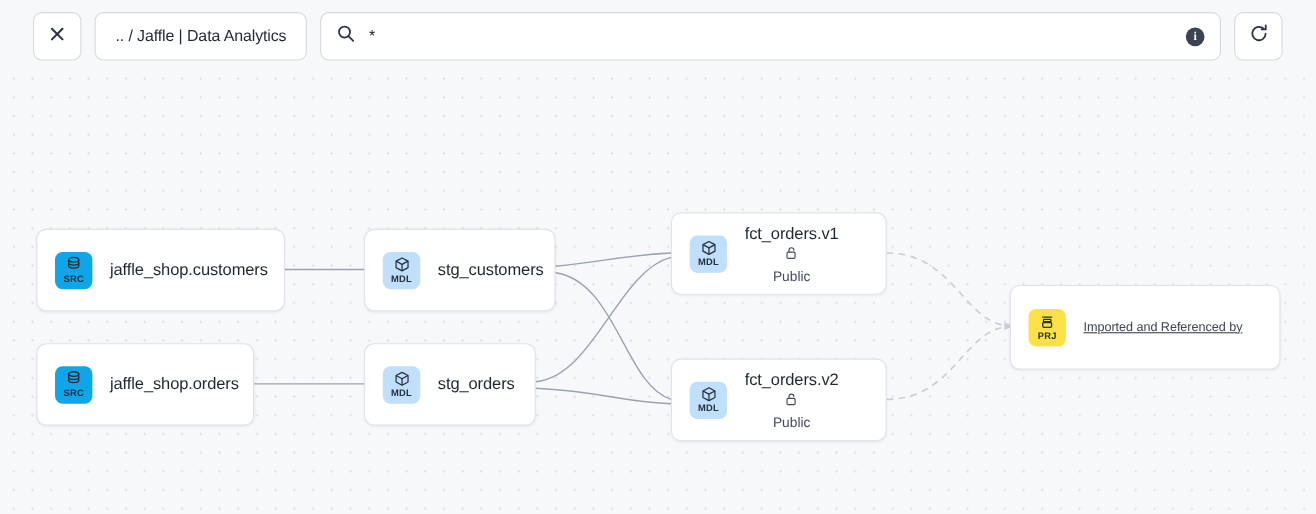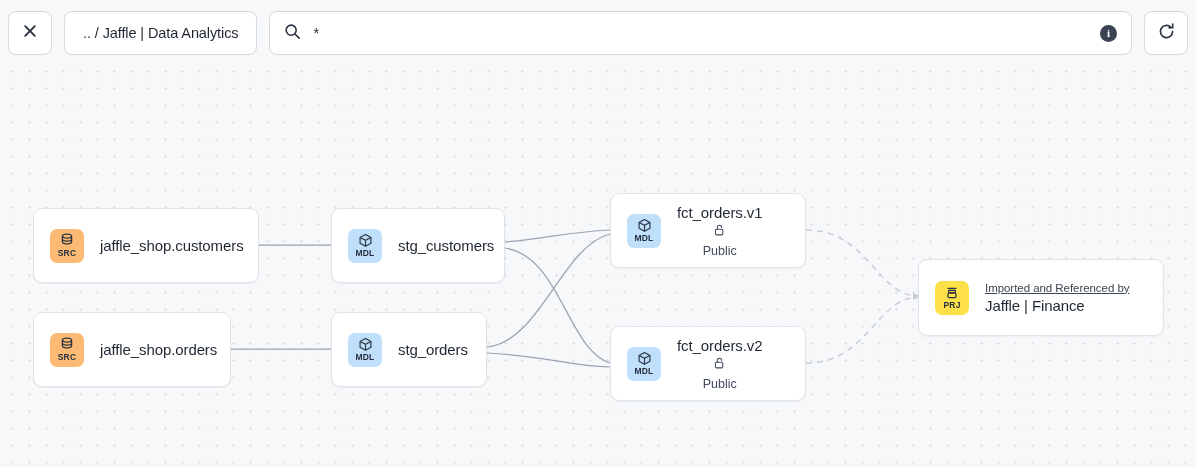--- a/index.html
+++ b/index.html
@@ -21,21 +21,21 @@
 
   
   .toolbar {
     position: absolute;
     top: 0; left: 0;
     width: 1196px;
     height: 66px;
     background: #f7f8fa;
     display: flex;
     align-items: center;
-    padding: 0 8px;
+    padding: 0 30px;
     gap: 12px;
     z-index: 30;
   }
 
   .tb-btn {
     height: 44px;
     min-width: 44px;
     background: #ffffff;
     border: 1px solid #d5d9e0;
     border-radius: 8px;
@@ -155,21 +155,21 @@
   .badge svg { display: block; }
   .badge-label {
     font-size: 8.5px;
     font-weight: 700;
     color: #27303f;
     letter-spacing: 0.2px;
     line-height: 9px;
     margin-top: 1px;
   }
 
-  .badge-src { background: #fdba74; }
+  .badge-src { background: #0ea5e9; }
   .badge-mdl { background: #bfdffb; }
   .badge-prj { background: #fde047; }
 
   .node-body { display: flex; flex-direction: column; gap: 3px; min-width: 0; }
 
   .node-title {
     font-size: 15px;
     color: #1f2733;
     white-space: nowrap;
     letter-spacing: -0.1px;
@@ -384,18 +384,17 @@
           <svg width="14" height="14" viewBox="0 0 14 14" fill="none" stroke="#27303f" stroke-width="1.2" stroke-linecap="round">
             <path d="M3.0,2.3 H11.0"></path>
             <rect x="3.6" y="4.3" width="6.8" height="2.2" rx="0.7"></rect>
             <rect x="3.0" y="7.2" width="8.0" height="4.4" rx="1.0"></rect>
           </svg>
         </span>
         <span class="badge-label">PRJ</span>
       </div>
       <div class="node-body">
         <div class="node-kicker">Imported and Referenced by</div>
-        <div class="node-name-lg">Jaffle | Finance</div>
       </div>
     </div>
 
   </div>
 </div>
 
 </body></html>

